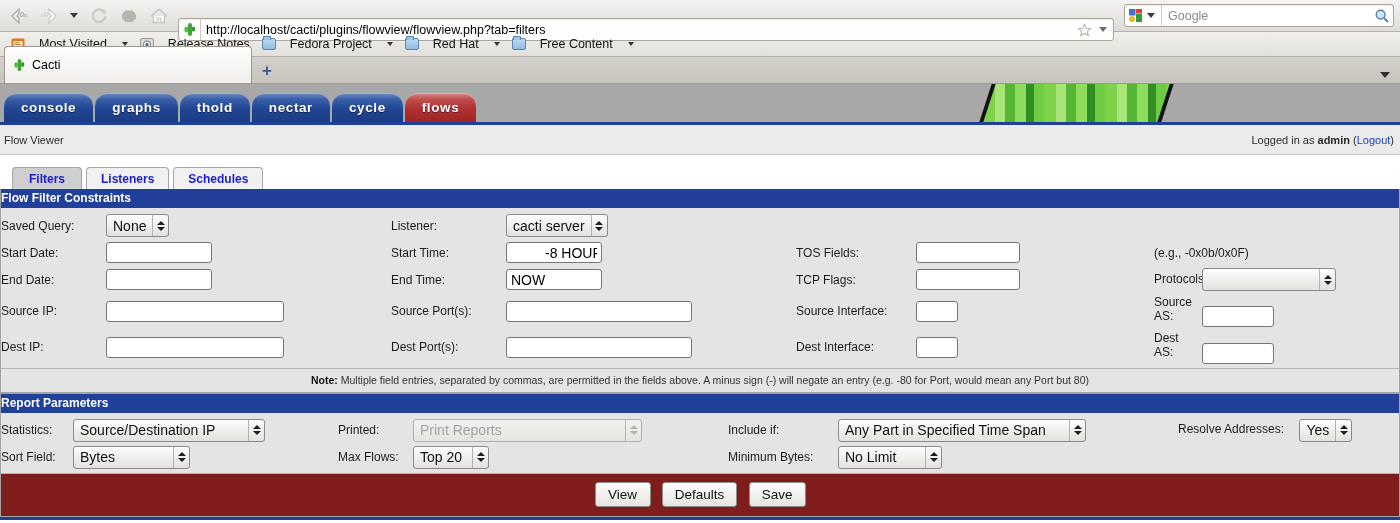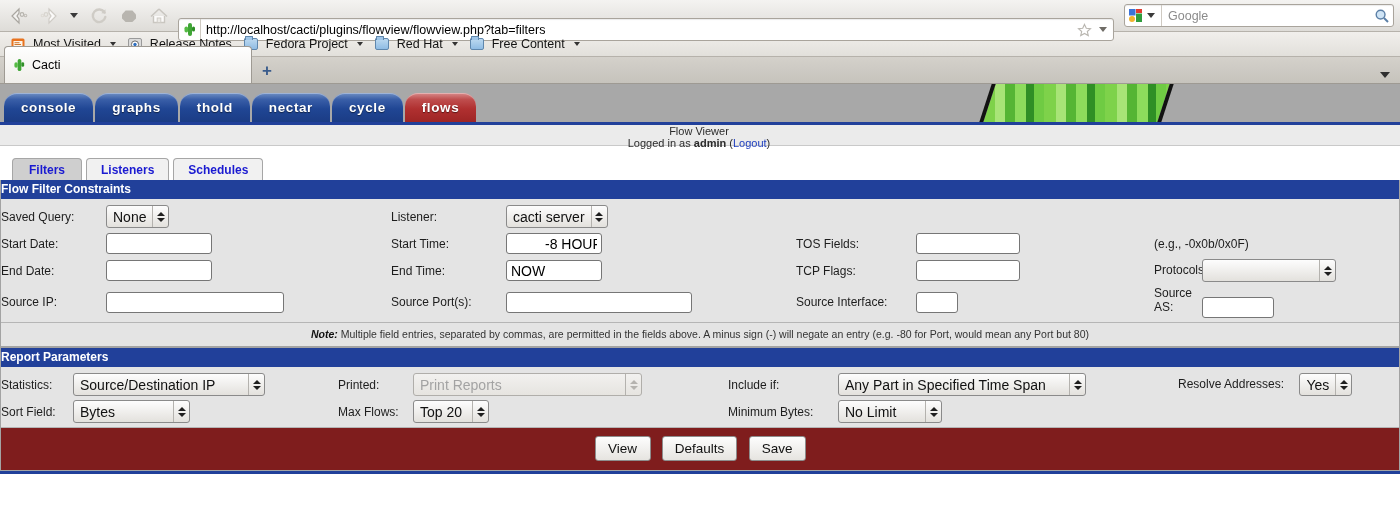--- a/index.html
+++ b/index.html
@@ -98,21 +98,21 @@
     height: 25px;
     background: linear-gradient(#f1efec, #e2e0db);
     border-bottom: 1px solid #b6b2ab;
     display: flex;
     align-items: center;
     padding: 0 6px;
     gap: 2px;
   }
   .bm {
     display: flex; align-items: center;
-    gap: 8px;
+    gap: 14px;
     padding: 2px 5px;
     font-size: 12.5px;
     color: #131313;
     white-space: nowrap;
   }
   .bm .caret {
     width: 0; height: 0;
     border-left: 3.5px solid transparent;
     border-right: 3.5px solid transparent;
     border-top: 4.5px solid #333;
@@ -213,30 +213,29 @@
         #8ddc5c 30px, #8ddc5c 41px,
         #2f8f25 41px, #2f8f25 48px,
         #6fcb43 48px, #6fcb43 58px);
     transform: skewX(-18deg);
     border-left: 4px solid #121212;
     border-right: 4px solid #121212;
   }
 
   
   .cacti-header {
-    height: 21px;
+    height: 30px;
     background: #ebebeb;
     border-bottom: 1px solid #c9c9c9;
     display: flex;
     align-items: center;
     justify-content: space-between;
     padding: 0 6px 0 4px;
     font-size: 11px;
     color: #2b2b2b;
-    flex-direction: column;
   }
   .cacti-header a { color: #2040c0; text-decoration: none; }
   .cacti-header b { font-weight: bold; }
 
   
   .subtabs {
     height: 24px;
     background: #ffffff;
     display: flex;
     align-items: flex-end;
@@ -323,21 +322,21 @@
   .sel.disabled .arrows .dn { border-top-color:#b5b3af; }
 
   .note-row {
     background: #e4e4e4;
     border-top: 1px solid #b5b5b5;
     text-align: center;
     font-size: 10.5px;
     color: #333;
     padding: 5px 0 6px 0;
   }
-  .note-row b { font-weight: bold; color:#111;font-style:italic; }
+  .note-row b { font-weight: bold; color:#111; }
 
   .btnrow {
     background: #7f1d1d;
     text-align: center;
     padding: 8px 0 9px 0;
     border-top: 1px solid #b5b5b5;
   }
   .btn {
     display: inline-block;
     min-width: 56px;
@@ -590,20 +589,38 @@
         <td class="lbl2">Source Interface:</td>
         <td>
           <input class="txt" style="width: 42px;" value="">
         </td>
         <td>
           <span style="padding-left:28px;display:inline-block;width:73px">Source AS:</span>
           <input class="txt" style="width: 72px; vertical-align: middle;" value="">
         </td>
       </tr>
 
+      <tr>
+        <td class="lbl">Dest IP:</td>
+        <td>
+          <input class="txt" style="width: 178px;" value="">
+        </td>
+        <td class="lbl2">Dest Port(s):</td>
+        <td>
+          <input class="txt" style="width: 186px;" value="">
+        </td>
+        <td class="lbl2">Dest Interface:</td>
+        <td>
+          <input class="txt" style="width: 42px;" value="">
+        </td>
+        <td>
+          <span style="padding-left:28px;display:inline-block;width:73px">Dest AS:</span>
+          <input class="txt" style="width: 72px; vertical-align: middle;" value="">
+        </td>
+      </tr>
     </tbody>
       </table>
   </div>
   <div class="note-row">
     <b>Note:</b><span> Multiple field entries, separated by commas, are permitted in the fields above. A minus sign (-) will negate an entry (e.g. -80 for Port, would mean any Port but 80)</span>
   </div>
 </div>
 
 <div class="panel" style="border-top:1px solid #a3a3a3">
   <div class="panel-title">Report Parameters</div>

